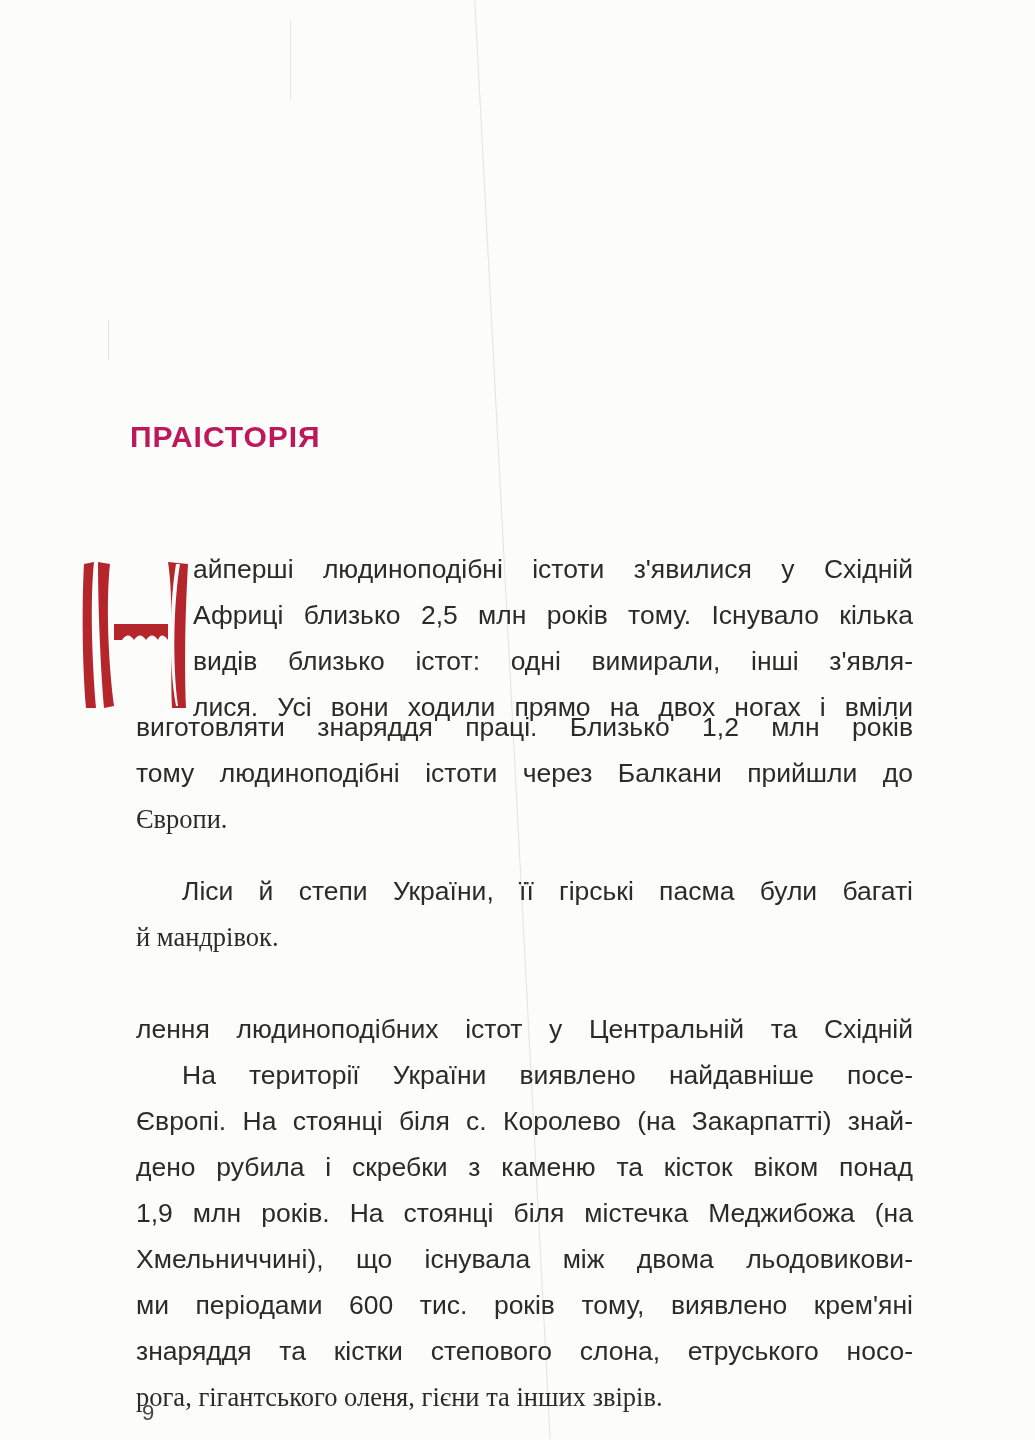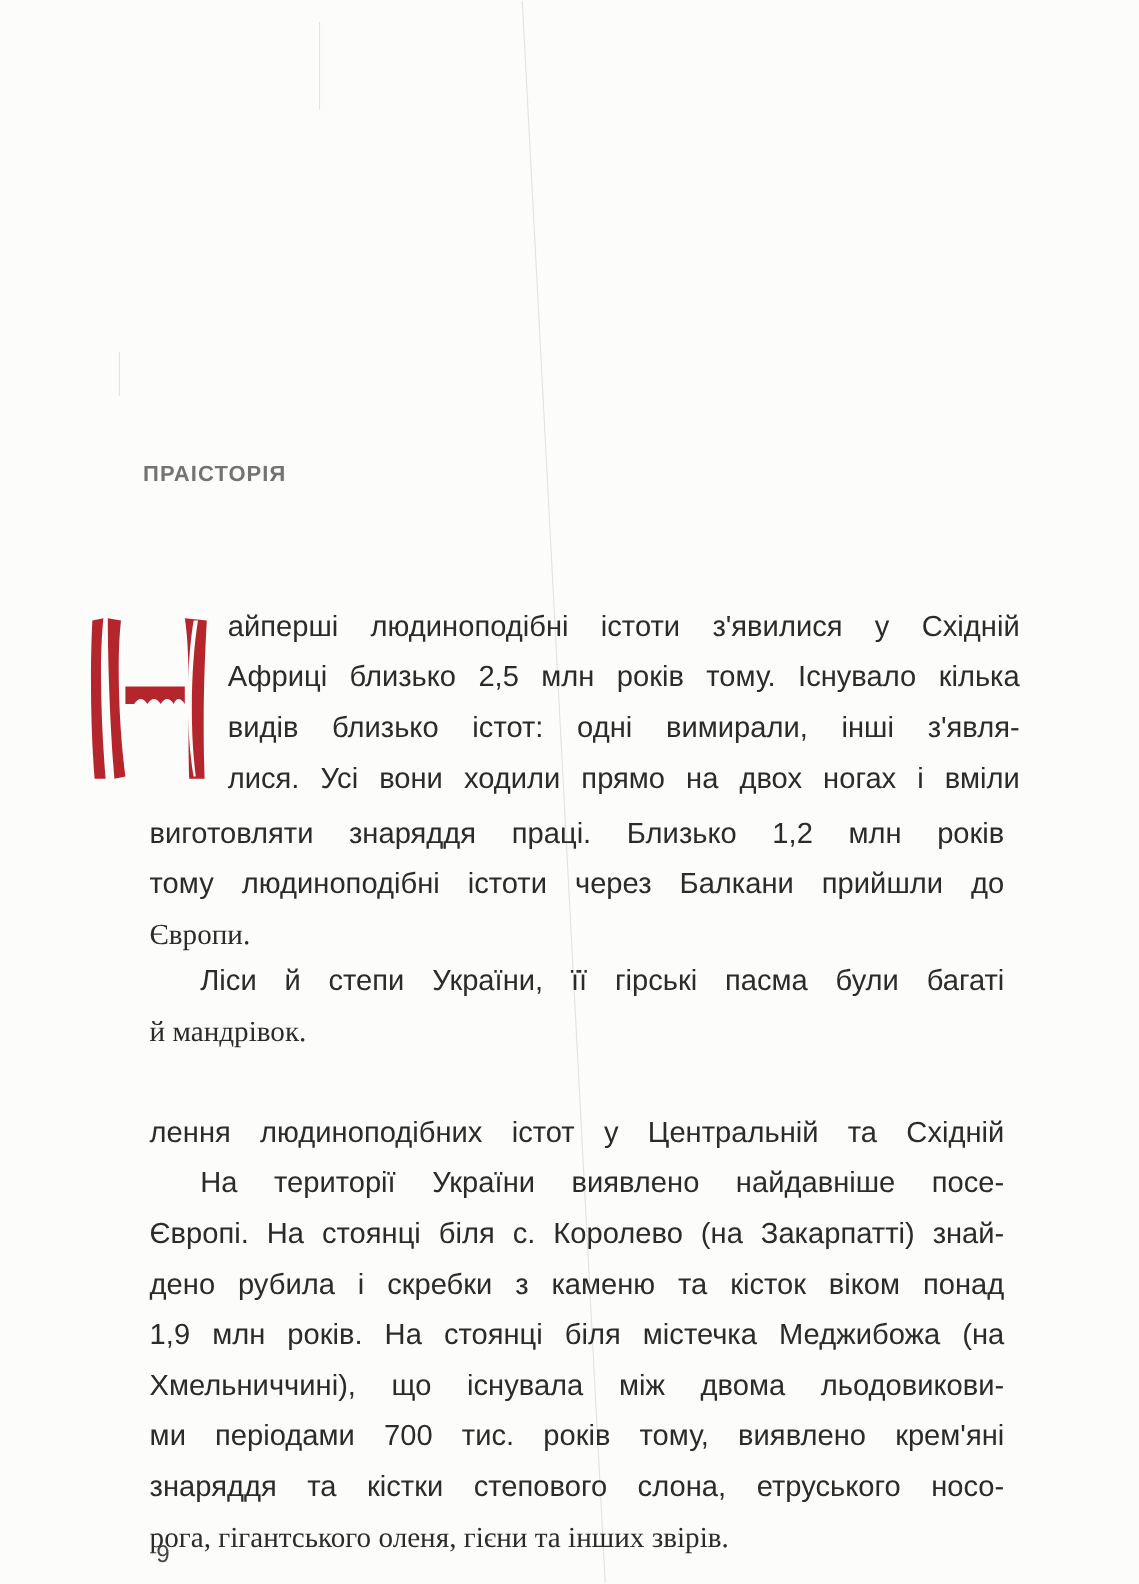--- a/index.html
+++ b/index.html
@@ -7,21 +7,21 @@
       width:1035px; height:1440px; overflow:hidden;
       background:#fcfcfb;
       position:relative;
       font-family: "Liberation Sans", sans-serif;
       color:#2a2a2a;
     }
     .page { position:absolute; inset:0; }
     .faint-line { position:absolute; background:rgba(150,150,150,0.25); width:1px; }
     .heading {
       position:absolute; left:130px; top:420px;
-      font-size:20px; font-weight:bold; letter-spacing:1px; color:#737373;
+      font-size:30px; font-weight:bold; letter-spacing:1px; color:#be185d;
     }
     .dropcap {
       position:absolute; left:80px; top:560px; width:112px; height:150px;
     }
     .para {
       position:absolute; font-size:26.5px; line-height:46px;
       text-align:justify; color:#2b2b2b;
     }
     .line { display:block; white-space:nowrap; text-align-last:justify; }
     .line.last { text-align-last:left;font-family:Liberation Serif, serif; }
@@ -42,44 +42,44 @@
   <svg class="dropcap" viewBox="0 0 112 150">
     <g fill="#b5262c">
       <path d="M4 4 L14 2 C10 40 12 100 16 148 L6 148 C2 100 2 40 4 4 Z"></path>
       <path d="M18 2 L30 4 C26 40 28 100 34 146 L24 148 C20 100 18 40 18 2 Z"></path>
       <path d="M88 2 L108 4 C106 40 104 90 106 148 L92 148 C90 100 94 40 88 2 Z"></path>
       <path d="M96 4 L100 4 C94 40 92 100 98 146 L96 146 C88 100 90 40 96 4 Z" fill="#fcfcfb"></path>
       <path d="M34 64 L88 64 L88 80 C84 74 80 74 78 80 C74 74 70 74 66 80 C62 74 58 74 54 80 C50 74 46 74 42 80 L34 80 Z"></path>
     </g>
   </svg>
 
-  <div class="para" style="left:207px;top:546px;width:720px;">
+  <div class="para" style="left:193px;top:546px;width:720px;">
     <span class="line">айперші людиноподібні істоти з'явилися у Східній</span>
     <span class="line">Африці близько 2,5 млн років тому. Існувало кілька</span>
     <span class="line">видів близько істот: одні вимирали, інші з'явля-</span>
     <span class="line">лися. Усі вони ходили прямо на двох ногах і вміли</span>
   </div>
 
-  <div class="para" style="left:136px;top:734px;width:777px;">
+  <div class="para" style="left:136px;top:704px;width:777px;">
     <span class="line">виготовляти знаряддя праці. Близько 1,2 млн років</span>
     <span class="line">тому людиноподібні істоти через Балкани прийшли до</span>
     <span class="line last">Європи.</span>
   </div>
 
   <div class="para" style="left:136px;top:868px;width:777px;">
     <span class="line" style="padding-left:46px;">Ліси й степи України, її гірські пасма були багаті</span>
     <span class="line last">й мандрівок.</span>
   </div>
 
   <div class="para" style="left:136px;top:1006px;width:777px;">
     <span class="line">лення людиноподібних істот у Центральній та Східній</span>
     <span class="line" style="padding-left:46px;">На території України виявлено найдавніше посе-</span>
     <span class="line">Європі. На стоянці біля с. Королево (на Закарпатті) знай-</span>
     <span class="line">дено рубила і скребки з каменю та кісток віком понад</span>
     <span class="line">1,9 млн років. На стоянці біля містечка Меджибожа (на</span>
     <span class="line">Хмельниччині), що існувала між двома льодовикови-</span>
-    <span class="line">ми періодами 700 тис. років тому, виявлено крем'яні</span>
+    <span class="line">ми періодами 600 тис. років тому, виявлено крем'яні</span>
     <span class="line">знаряддя та кістки степового слона, етруського носо-</span>
     <span class="line last">рога, гігантського оленя, гієни та інших звірів.</span>
   </div>
 
   <div class="page-num">9</div>
 </div>
 
 </body></html>

